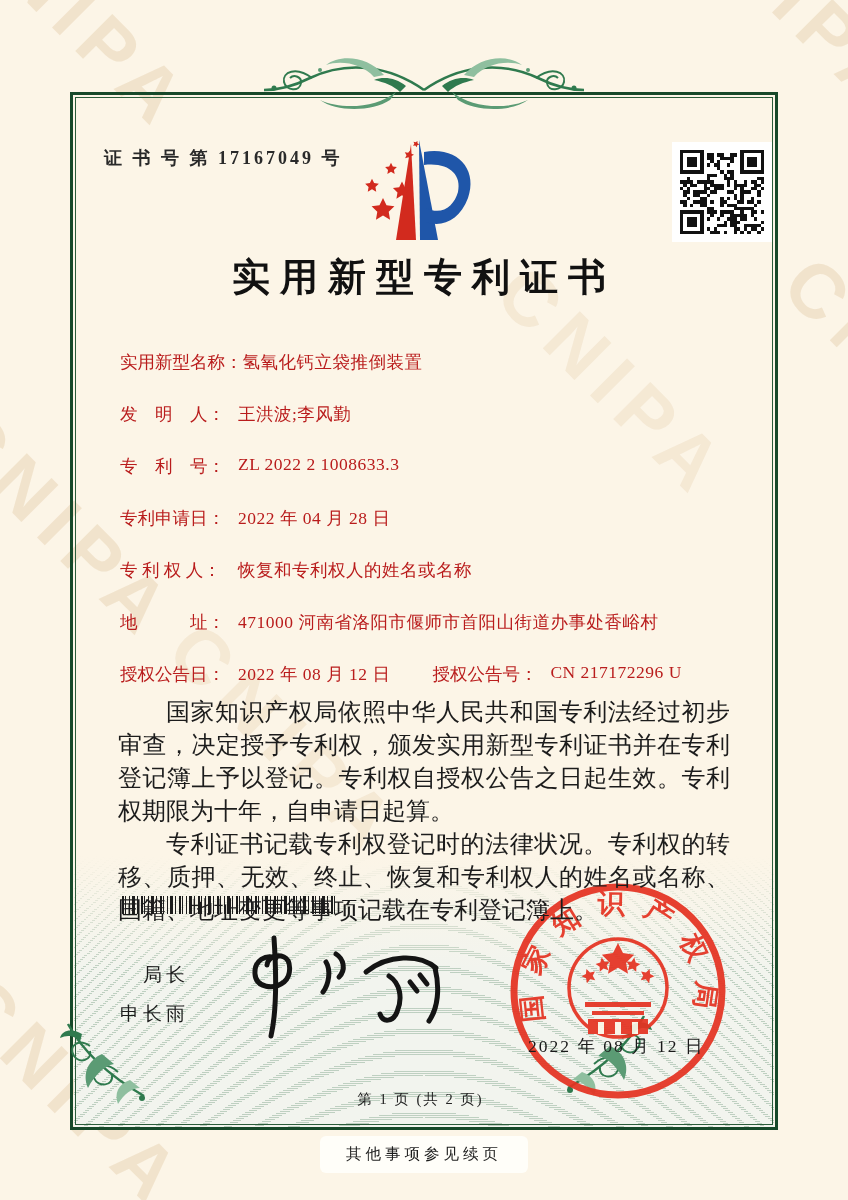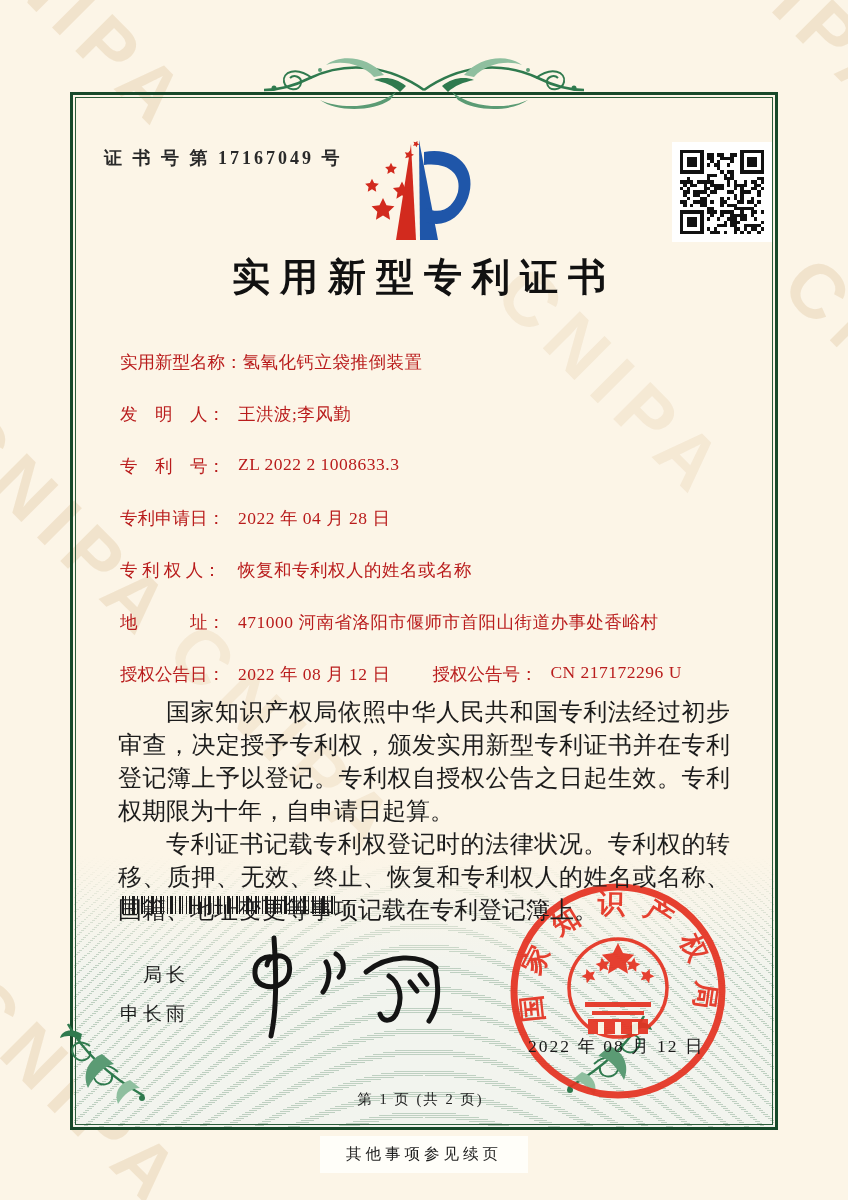--- a/index.html
+++ b/index.html
@@ -101,21 +101,21 @@
     position:absolute; left:528px; top:1034px; font-size:17.5px;
     color:#1a1a1a; letter-spacing:2px; z-index:6;
   }
   .page-num {
     position:absolute; left:0; top:1090px; width:841px; text-align:center;
     font-size:14.5px; color:#222; letter-spacing:2px;
   }
   .cont-box {
     position:absolute; left:50%; transform:translateX(-50%); top:1136px;
     background:#fffef9; padding:8px 26px; font-size:15.5px; color:#1b1b1b;
-    letter-spacing:4px; z-index:7;
+    letter-spacing:4px; z-index:7;border-radius:6px;
   }
   .z { position:absolute; z-index:5; }
 </style>
 </head>
 <body>
 
 <div class="page">
 
   <div class="wm wm-tl">CNIPA</div>
   <div class="wm wm-tr">CNIPA</div>

